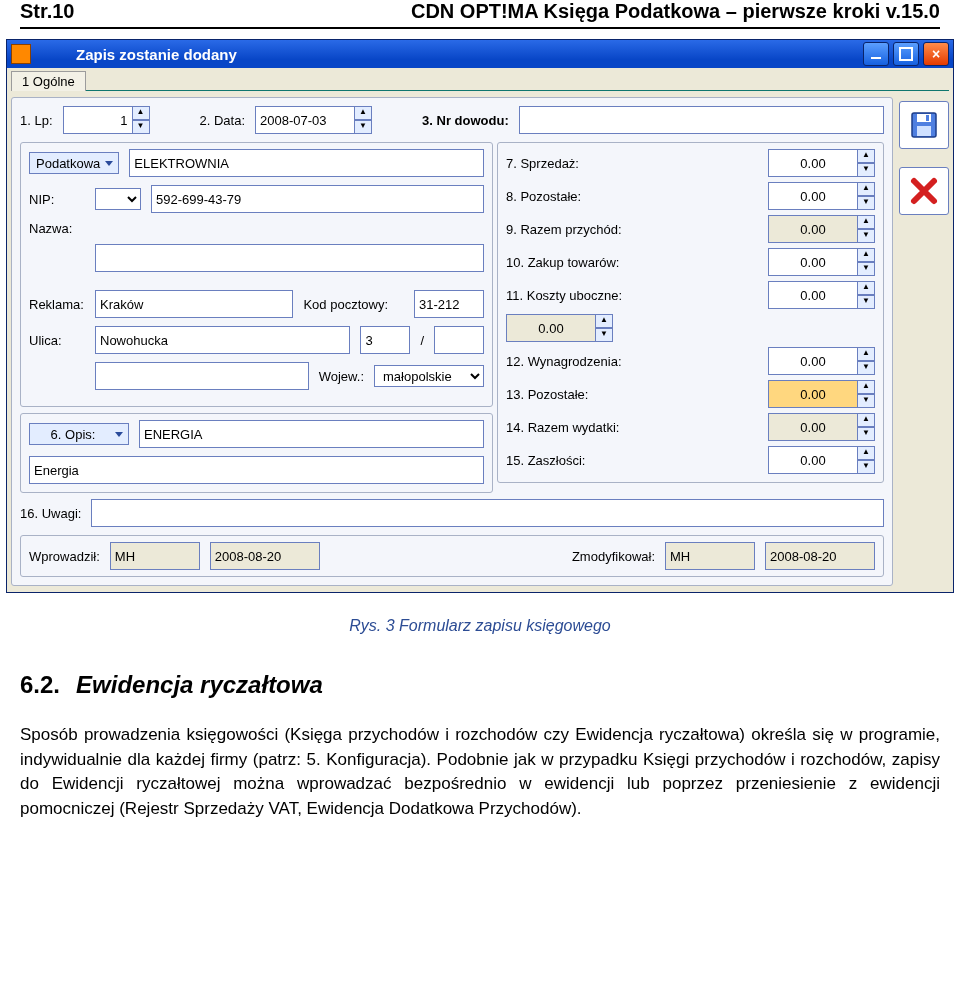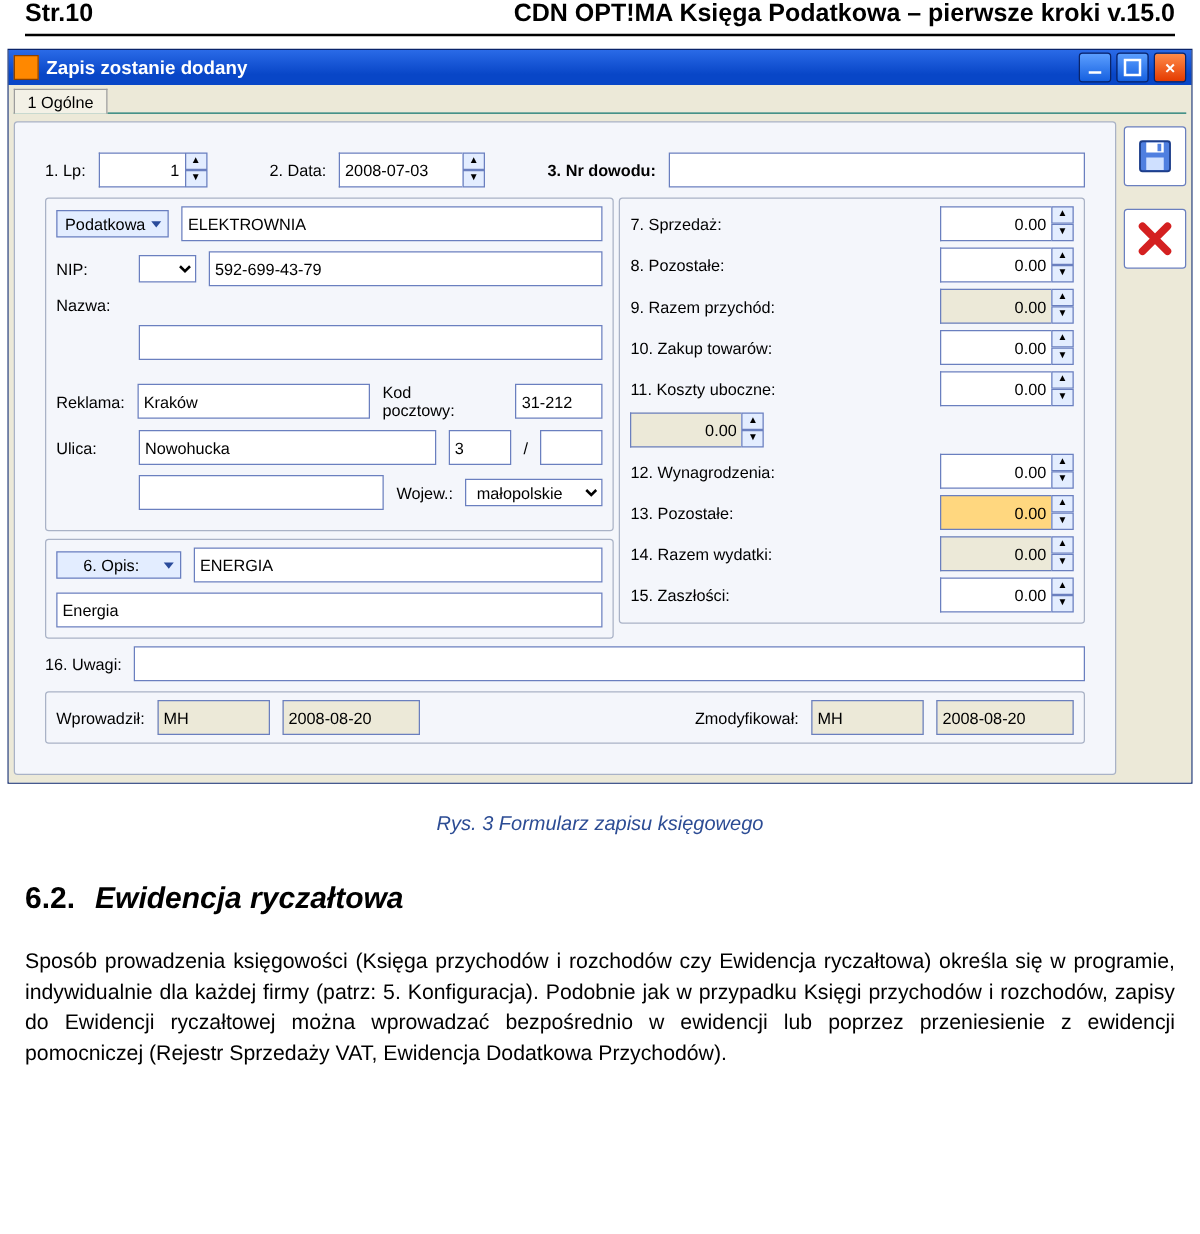--- a/index.html
+++ b/index.html
@@ -31,21 +31,21 @@
   background: linear-gradient(to bottom, #2a6ae7 0%, #0846c7 70%, #0846c7 100%);
   color: #fff;
   padding: 0 4px;
 }
 .tb-icon {
   width: 18px; height: 18px;
   background: #ff8800;
   border: 1px solid #8a4000;
   margin-right: 6px;
 }
-.tb-title { font-size: 15px; font-weight: bold; flex: 0 0 auto; }
+.tb-title { font-size: 15px; font-weight: bold; flex: 0 0 auto; margin-left: 39px; }
 .tb-spacer { flex: 1; }
 .tb-btns { display: flex; gap: 4px; }
 .tb-btn {
   width: 24px; height: 22px;
   background: linear-gradient(to bottom, #5c9fff, #1560e0);
   border: 1px solid #0a246a;
   border-radius: 3px;
   display: flex; align-items: center; justify-content: center;
 }
 .tb-btn.close { background: linear-gradient(to bottom, #ff8c4a, #e43a00); }
@@ -75,21 +75,21 @@
 
 .main-row {
   display: flex;
   gap: 6px;
   padding: 6px 0 0 0;
 }
 .panel {
   border: 1px solid #a9b2c6;
   background: #f4f6fb;
   border-radius: 3px;
-  padding: 24px;
+  padding: 8px;
 }
 .panel.left { flex: 1; }
 .side-btns { display:flex; flex-direction:column; gap:18px; padding-top:4px; }
 .side-btn {
   width: 48px; height: 46px;
   background:#fff; border:1px solid #6a7fbf; border-radius:3px;
   display:flex; align-items:center; justify-content:center;
 }
 .side-btn svg { width:32px; height:32px; }
 
@@ -127,21 +127,21 @@
 .col-r { flex: 0.9; }
 
 .inner-box {
   border:1px solid #a9b2c6; border-radius:3px;
   padding:6px 8px 8px 8px; margin-bottom:6px;
   background:#f4f6fb;
 }
 
 .amt-row { display:flex; align-items:center; justify-content:space-between; gap:6px; margin-bottom:5px; }
 .amt-row .lbl { flex:1; }
-.amt-row .spin input { width:80px; text-align:right; }
+.amt-row .spin input { width:80px; text-align:center; }
 
 
 .caption { text-align:center; font-style:italic; color:#2c4c94; font-size:16px; margin:24px 0 36px 0; }
 .section-title { font-weight:bold; font-size:24px; padding:0 20px; margin-bottom:24px; font-style:italic; }
 .section-num { font-style:normal; margin-right:16px; }
 .body-text { padding:0 20px; font-size:17px; line-height:1.45; text-align:justify; }
 </style>
 </head>
 <body>
 

